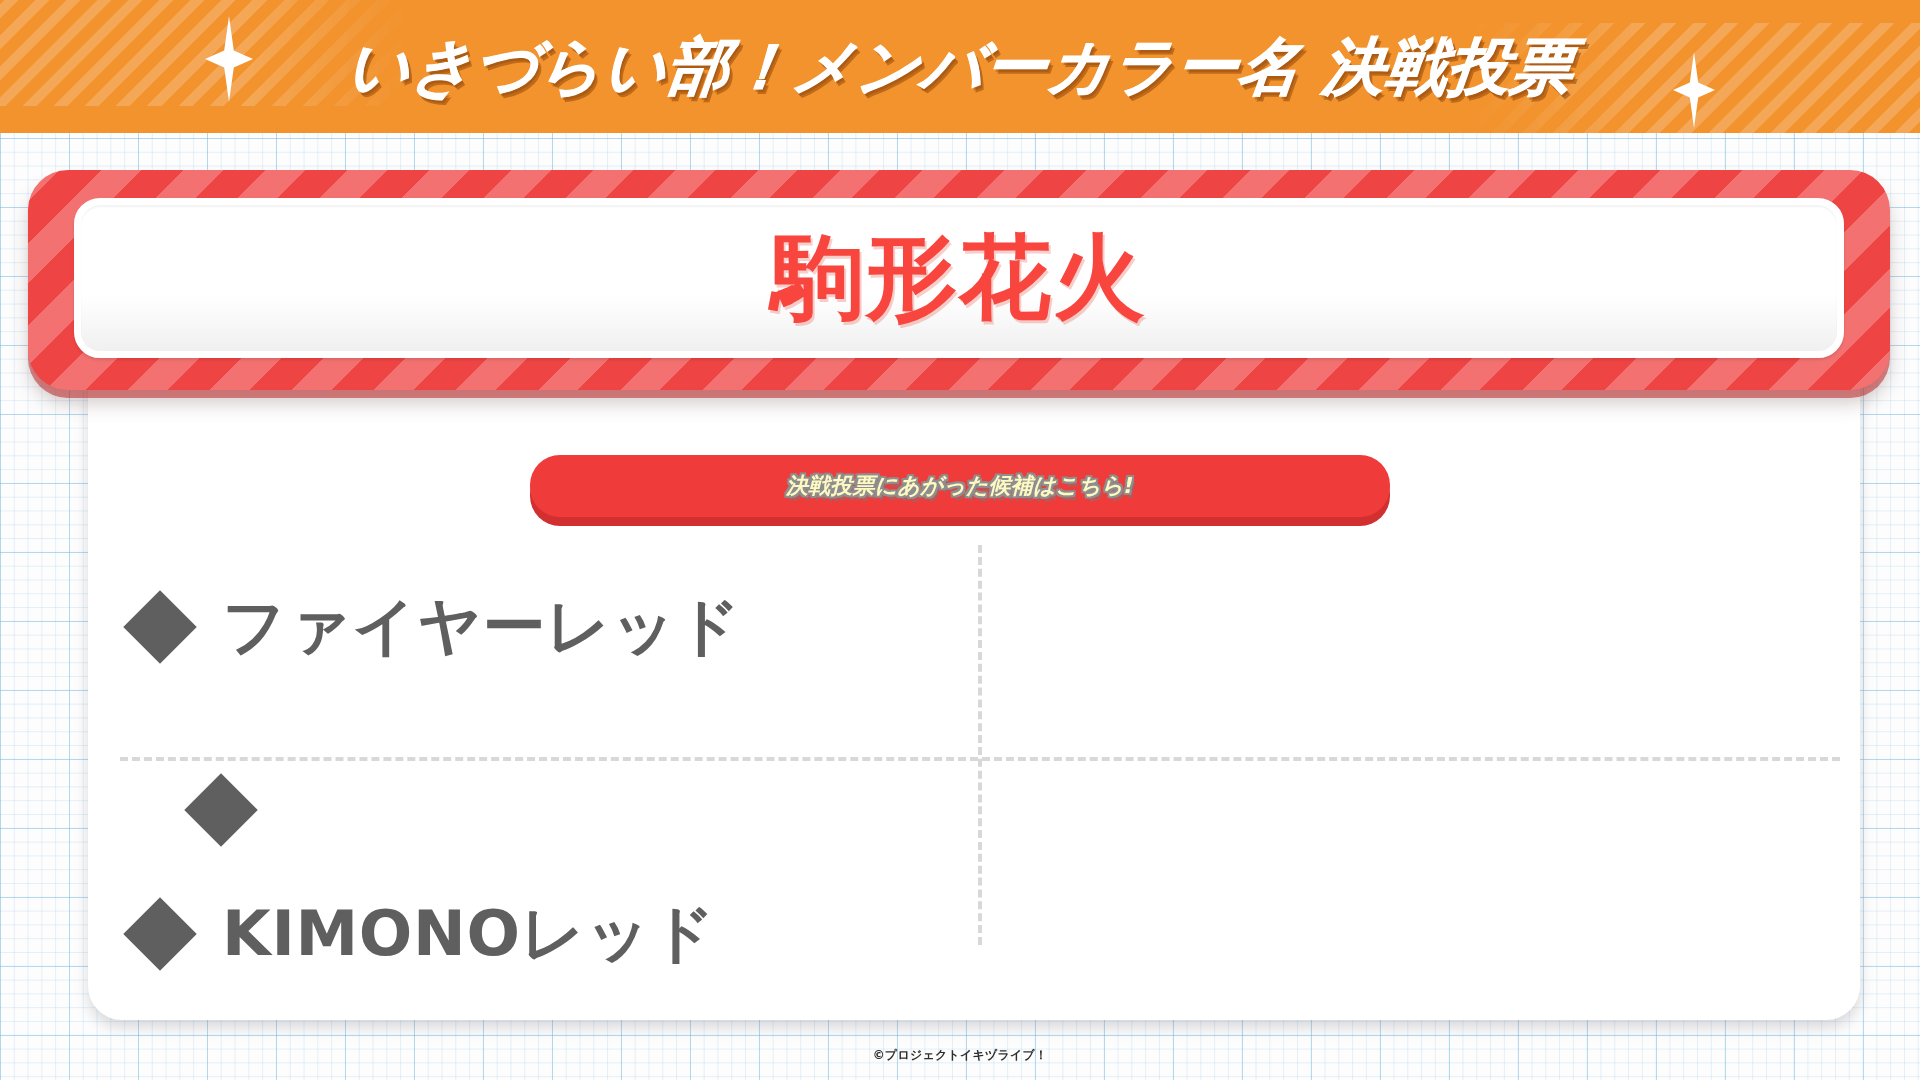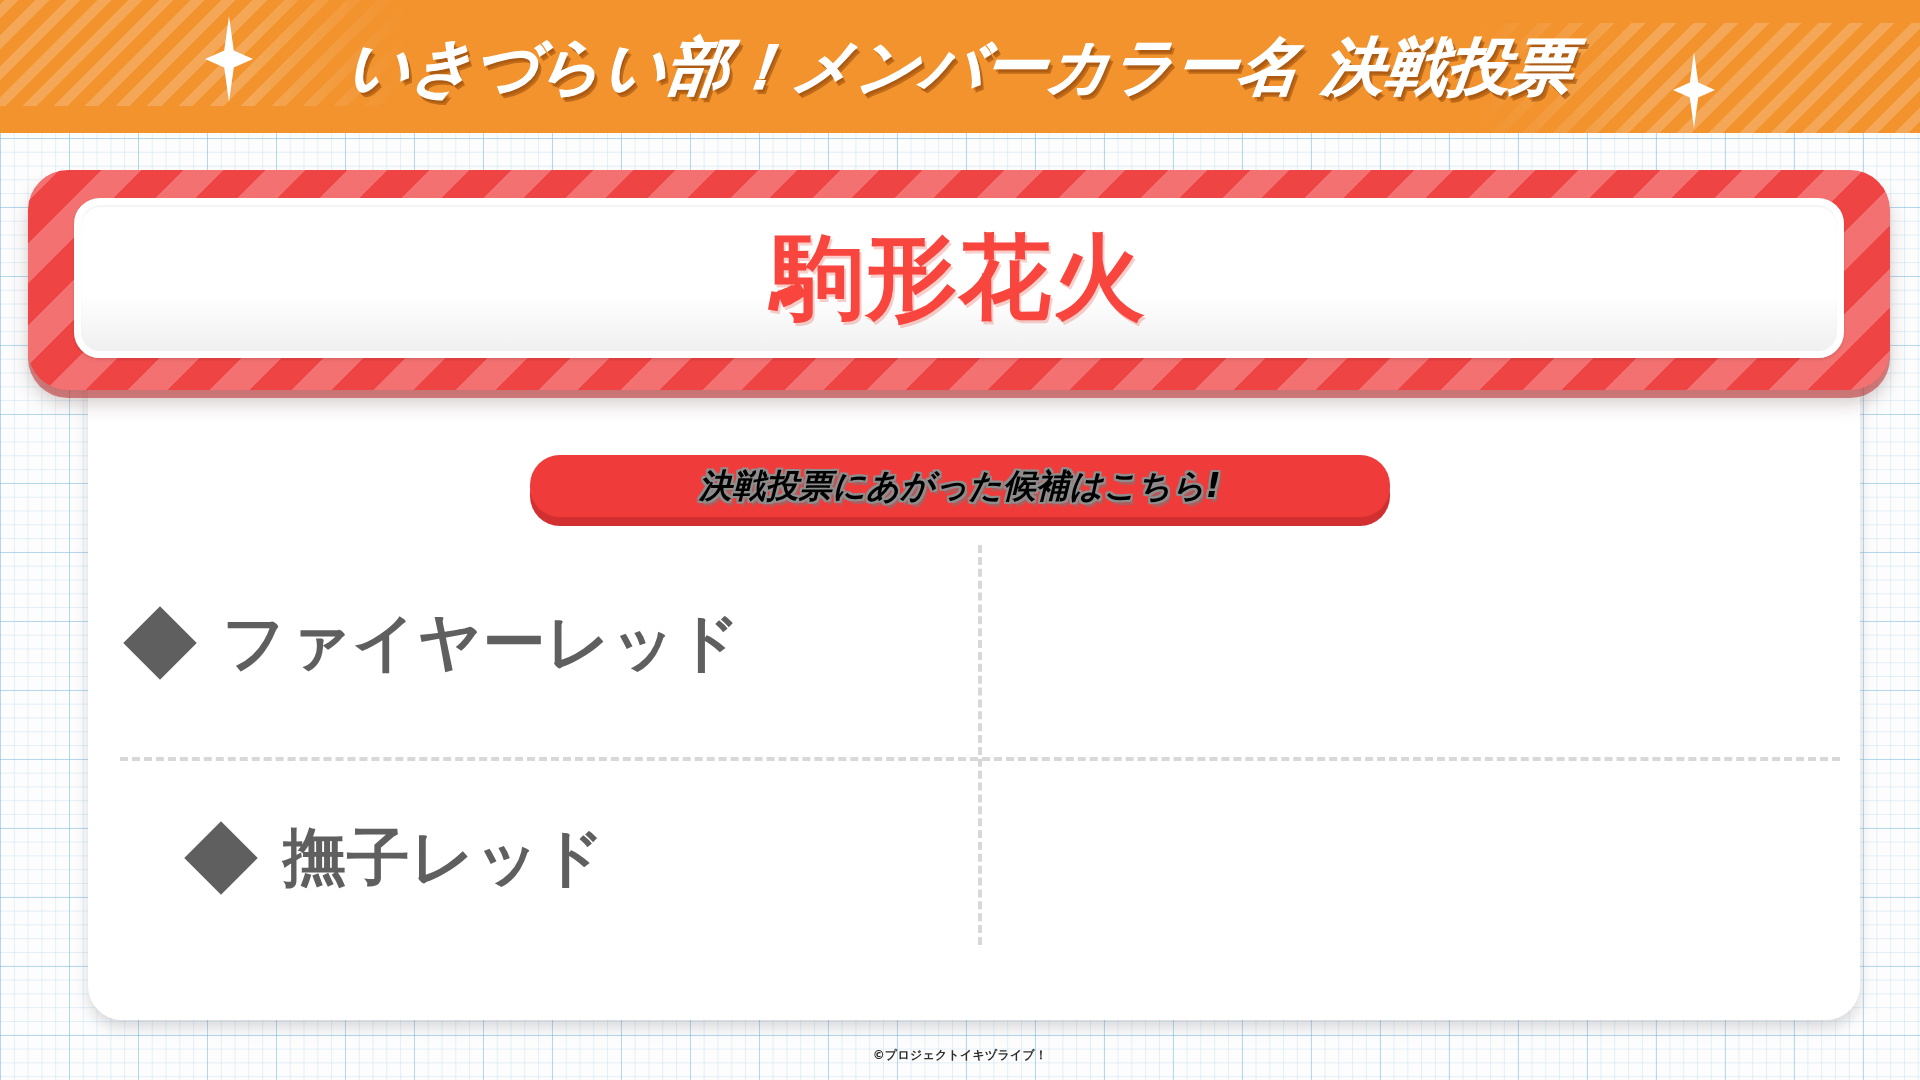--- a/index.html
+++ b/index.html
@@ -117,21 +117,21 @@
   
   #ribbon{
     position:absolute;left:530px;top:455px;width:860px;height:62px;
     background:#f03b3b;
     border-radius:30px;
     box-shadow:0 9px 0 #d23030;
     display:flex;align-items:center;justify-content:center;
     z-index:9;
   }
   #ribbon-label{
-    font-size:33px;font-weight:900;color:#000000;
+    font-size:22px;font-weight:900;color:#fef9c3;
     letter-spacing:.01em;
     font-style:italic;
     white-space:nowrap;
     text-shadow:
       -2px -2px 0 #8e8e8e, 2px -2px 0 #8e8e8e,
       -2px  2px 0 #8e8e8e, 2px  2px 0 #8e8e8e,
        0   -2px 0 #8e8e8e, 0    2px 0 #8e8e8e,
       -2px  0   0 #8e8e8e, 2px  0   0 #8e8e8e,
        3px  5px 0 rgba(120,120,120,.55);
   }
@@ -222,23 +222,26 @@
 
   <div id="candidates">
 
     <div class="cand col-left">
       <span class="cand-diamond"></span>
       <span class="cand-label">ファイヤーレッド</span>
     </div>
 
     <div class="cand col-right">
       <span class="cand-diamond"></span>
-      <span class="cand-label">撫子レッド</span>
-    </div>
-
+    </div>
+
+    <div class="cand col-left">
+      <span class="cand-diamond"></span>
+      <span class="cand-label">KIMONOレッド</span>
+    </div>
 
 
   </div>
 
   <div id="footer">
     <span id="footer-text">©プロジェクトイキヅライブ！</span>
   </div>
 
 </div>
 

